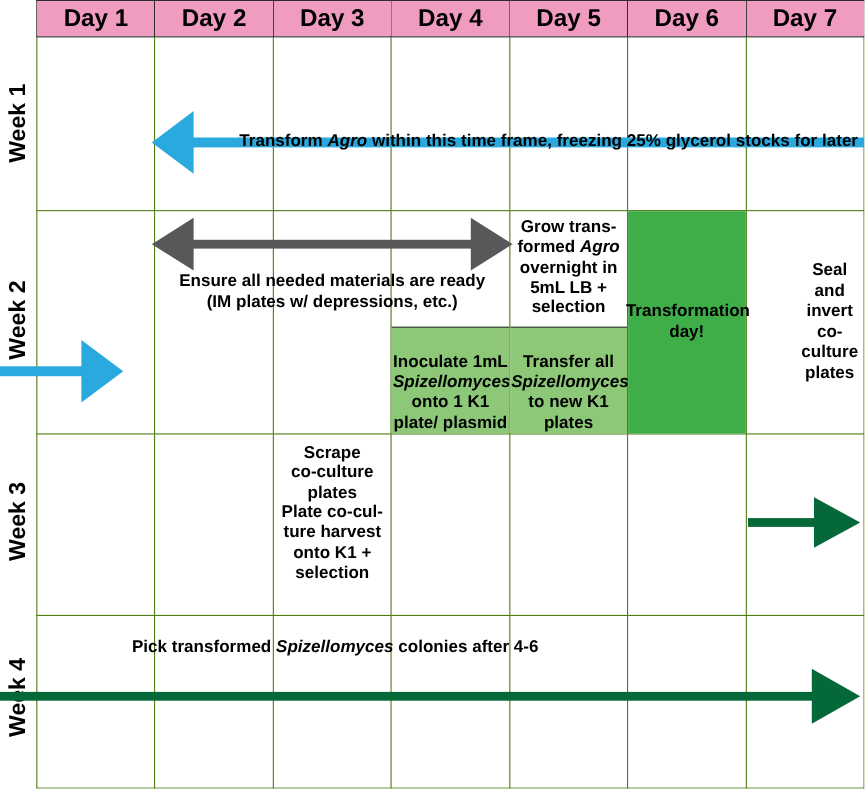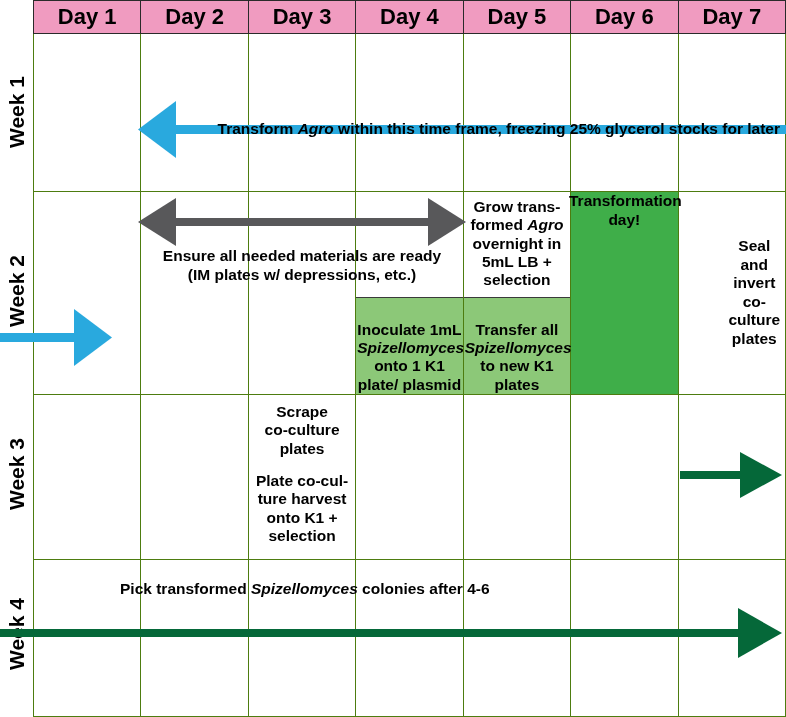--- a/index.html
+++ b/index.html
@@ -101,21 +101,21 @@
     justify-content: center;
   }
   .fill-darkgreen {
     position: absolute;
     left: 0px;
     right: 0px;
     top: 0px;
     bottom: 0px;
     background: #3fae49;
     display: flex;
-    align-items: flex-start;
+    align-items: center;
     justify-content: center;
   }
   .fill-inner {
     font-size: 15.5px;
     font-weight: bold;
     line-height: 1.18;
     text-align: center;
     color: #000;
     width: 100%;
     padding: 0 1px;
@@ -269,21 +269,21 @@
 
       <tr class="row-w3">
         <td></td>
         <td></td>
         <td>
           <div class="cell-text" style="top:8px;">
             <span>Scrape</span><br>
             <span>co-culture</span><br>
             <span>plates</span>
           </div>
-          <div class="cell-text" style="top:77px;">
+          <div class="cell-text" style="top:62px;">
             <span>Plate co-cul-</span><br>
             <span>ture harvest</span><br>
             <span>onto K1 +</span><br>
             <span>selection</span>
           </div>
         </td>
         <td></td>
         <td></td>
         <td></td>
         <td></td>

